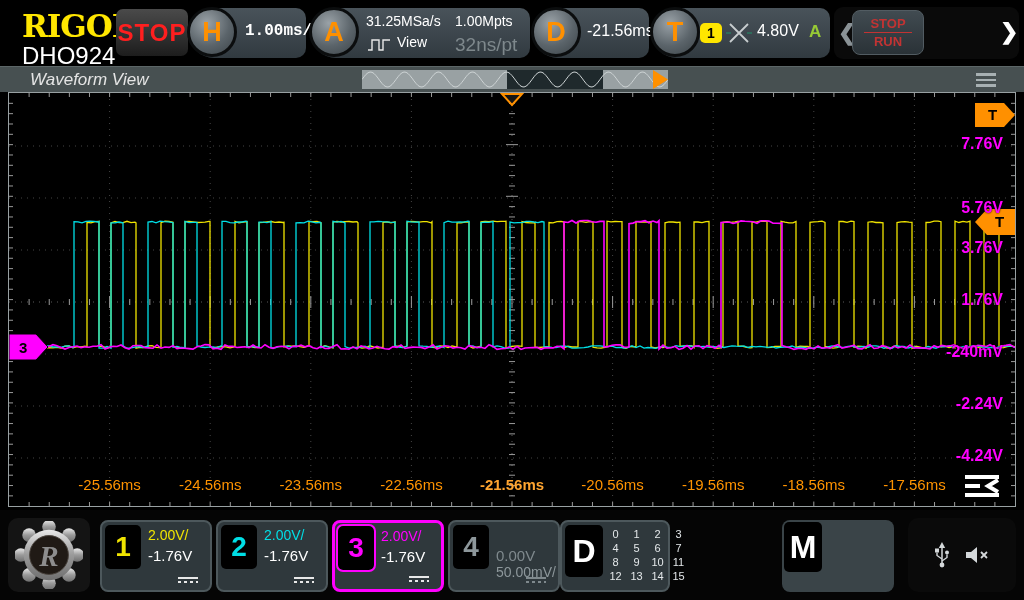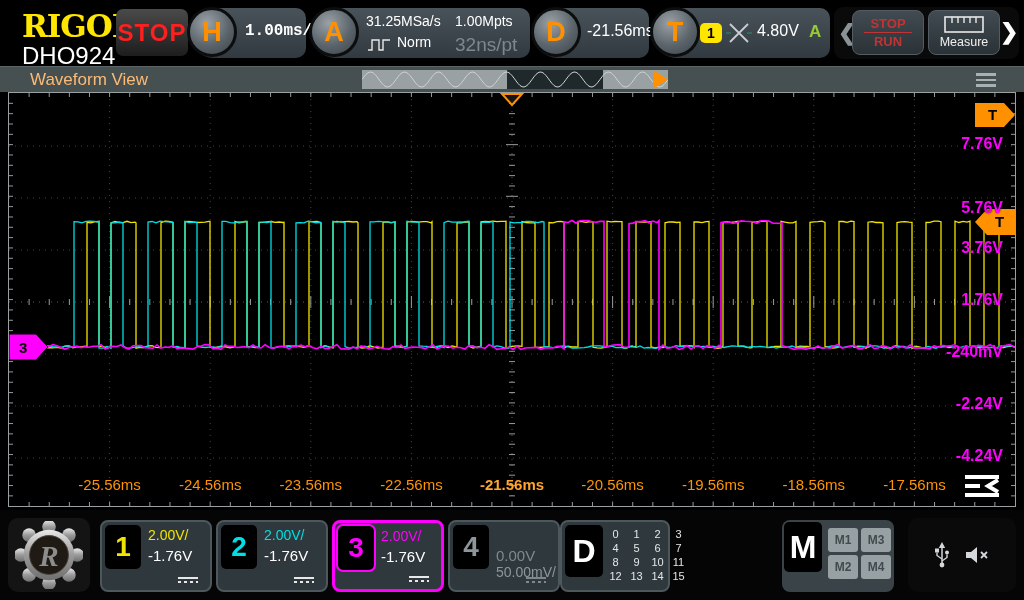--- a/index.html
+++ b/index.html
@@ -31,21 +31,21 @@
   .nav-chevron{position:absolute;font-size:22px;font-weight:bold;}
   .tb-btn{position:absolute;top:3px;width:72px;height:45px;border-radius:8px;border:1px solid #525c62;
           background:linear-gradient(180deg,#414b51,#2a3237);display:flex;flex-direction:column;
           align-items:center;justify-content:center;box-sizing:border-box;}
   #stoprun-line1,#stoprun-line2{font-size:13px;font-weight:bold;color:#c23333;line-height:15px;}
   #stoprun-divider{width:48px;height:1px;background:#c23333;margin:1px 0;}
   #measure-label{font-size:12.5px;color:#f0f0f0;margin-top:2px;}
   
   #header-bar{left:0;top:66px;width:1024px;height:26px;background:#475051;z-index:2;
               border-top:1px solid #5c6667;box-sizing:border-box;}
-  #wv-title{left:30px;top:3px;font-size:17px;color:#fdba74;}
+  #wv-title{left:30px;top:3px;font-size:17px;color:#e5e5e5;font-style:italic;}
   #preview{left:362px;top:3px;width:306px;height:19px;}
   #hamburger{left:976px;top:6px;}
   #hamburger div{width:20px;height:2.5px;background:#a7b0b2;margin-bottom:3px;}
   
   #graticule{left:8px;top:92px;width:1006px;height:413px;border:1px solid #98a0a2;background:#000;}
   #grid-svg{position:absolute;left:0;top:0;}
   .vlabel{position:absolute;right:12px;font-size:16px;font-weight:bold;color:#ff00ff;
           text-shadow:0 0 2px #000;}
   .tlabel{position:absolute;width:100px;text-align:center;font-size:15px;color:#ff9300;top:383px;}
   .tlabel.active{font-weight:bold;color:#ffa530;}
@@ -99,21 +99,21 @@
     <div class="circle">H</div>
     <div class="sec-text" style="left:56px;top:14px;font-family:Liberation Mono, monospace;">1.00ms/</div>
   </div>
 
   <div class="section" style="left:311px;width:219px;">
     <div class="circle">A</div>
     <div class="sec-small" style="left:55px;top:5px;">31.25MSa/s</div>
     <svg class="abs" style="left:56px;top:29px;" width="24" height="15">
       <path d="M1,13 h4 v-10 h7 v10 h4 v-10 h7" fill="none" stroke="#e8e8e8" stroke-width="1.4"></path>
     </svg>
-    <div class="sec-small" style="left:86px;top:26px;">Norm</div>
+    <div class="sec-small" style="left:86px;top:26px;">View</div>
     <div class="sec-small" style="left:144px;top:5px;">1.00Mpts</div>
     <div class="sec-dim" style="left:144px;top:26px;">32ns/pt</div>
   </div>
 
   <div class="section" style="left:533px;width:116px;">
     <div class="circle">D</div>
     <div class="sec-text" style="left:54px;top:14px;font-weight:normal;">-21.56ms</div>
   </div>
 
   <div class="section" style="left:652px;width:178px;">
@@ -126,27 +126,20 @@
     <div class="sec-text" style="left:105px;top:14px;font-weight:normal;">4.80V</div>
     <div id="trig-status">A</div>
   </div>
 
   <div class="abs" id="right-group">
     <div class="nav-chevron" style="left:4px;top:13px;color:#8a9296;position:absolute;">❮</div>
     <div class="tb-btn" style="left:18px;">
       <div id="stoprun-line1">STOP</div>
       <div id="stoprun-divider"></div>
       <div id="stoprun-line2">RUN</div>
-    </div>
-    <div class="tb-btn" style="left:94px;">
-      <svg width="40" height="17">
-        <rect x="1" y="1" width="38" height="15" fill="none" stroke="#e8e8e8" stroke-width="1.6"></rect>
-        <path d="M8,1 v6 M14,1 v6 M20,1 v6 M26,1 v6 M32,1 v6" stroke="#e8e8e8" stroke-width="1.4"></path>
-      </svg>
-      <div id="measure-label">Measure</div>
     </div>
     <div class="nav-chevron" style="left:166px;top:12px;color:#fff;position:absolute;">❯</div>
   </div>
 
   <div class="abs" id="header-bar">
     <div class="abs" id="wv-title">Waveform View</div>
     <svg class="abs" id="preview">
         <rect x="0" y="0" width="306" height="19" fill="#99a1a3"></rect>
         <rect x="145" y="0" width="96" height="19" fill="#1f292c"></rect>
         <path d="M0,9.5L0,9.5L2,6.8L4,4.4L6,2.8L8,2.0L10,2.3L12,3.5L14,5.6L16,8.1L18,10.9L20,13.4L22,15.5L24,16.7L26,17.0L28,16.2L30,14.6L32,12.2L34,9.5L36,6.8L38,4.4L40,2.8L42,2.0L44,2.3L46,3.5L48,5.6L50,8.1L52,10.9L54,13.4L56,15.5L58,16.7L60,17.0L62,16.2L64,14.6L66,12.2L68,9.5L70,6.8L72,4.4L74,2.8L76,2.0L78,2.3L80,3.5L82,5.6L84,8.1L86,10.9L88,13.4L90,15.5L92,16.7L94,17.0L96,16.2L98,14.6L100,12.2L102,9.5L104,6.8L106,4.4L108,2.8L110,2.0L112,2.3L114,3.5L116,5.6L118,8.1L120,10.9L122,13.4L124,15.5L126,16.7L128,17.0L130,16.2L132,14.6L134,12.2L136,9.5L138,6.8L140,4.4L142,2.8L144,2.0L146,2.3L148,3.5L150,5.6L152,8.1L154,10.9L156,13.4L158,15.5L160,16.7L162,17.0L164,16.2L166,14.6L168,12.2L170,9.5L172,6.8L174,4.4L176,2.8L178,2.0L180,2.3L182,3.5L184,5.6L186,8.1L188,10.9L190,13.4L192,15.5L194,16.7L196,17.0L198,16.2L200,14.6L202,12.2L204,9.5L206,6.8L208,4.4L210,2.8L212,2.0L214,2.3L216,3.5L218,5.6L220,8.1L222,10.9L224,13.4L226,15.5L228,16.7L230,17.0L232,16.2L234,14.6L236,12.2L238,9.5L240,6.8L242,4.4L244,2.8L246,2.0L248,2.3L250,3.5L252,5.6L254,8.1L256,10.9L258,13.4L260,15.5L262,16.7L264,17.0L266,16.2L268,14.6L270,12.2L272,9.5L274,6.8L276,4.4L278,2.8L280,2.0L282,2.3L284,3.5L286,5.6L288,8.1L290,10.9L292,13.4L294,15.5L296,16.7L298,17.0L300,16.2L302,14.6L304,12.2L306,9.5" fill="none" stroke="#cdd3d4" stroke-width="1"></path>
@@ -576,26 +569,20 @@
           <span>11</span>
           <span>12</span>
           <span>13</span>
           <span>14</span>
           <span>15</span>
         </div>
     </div>
 
     <div class="abs" id="m-card">
       <div id="m-badge">M</div>
-      <div id="m-grid">
-          <div>M1</div>
-          <div>M3</div>
-          <div>M2</div>
-          <div>M4</div>
-        </div>
     </div>
 
     <div class="abs" id="status-card">
       <svg width="16" height="26">
         <circle cx="8" cy="23" r="2.4" fill="#d4d8da"></circle>
         <path d="M8,22 V5" stroke="#d4d8da" stroke-width="1.5"></path>
         <polygon points="8,0 4.8,6 11.2,6" fill="#d4d8da"></polygon>
         <path d="M8,17 L3,13.5 V10.5 M8,19 L13,15.5 V12.5" stroke="#d4d8da" stroke-width="1.4" fill="none"></path>
         <rect x="1" y="6.5" width="4" height="4" fill="#d4d8da"></rect>
         <circle cx="13" cy="10.5" r="2" fill="#d4d8da"></circle>

